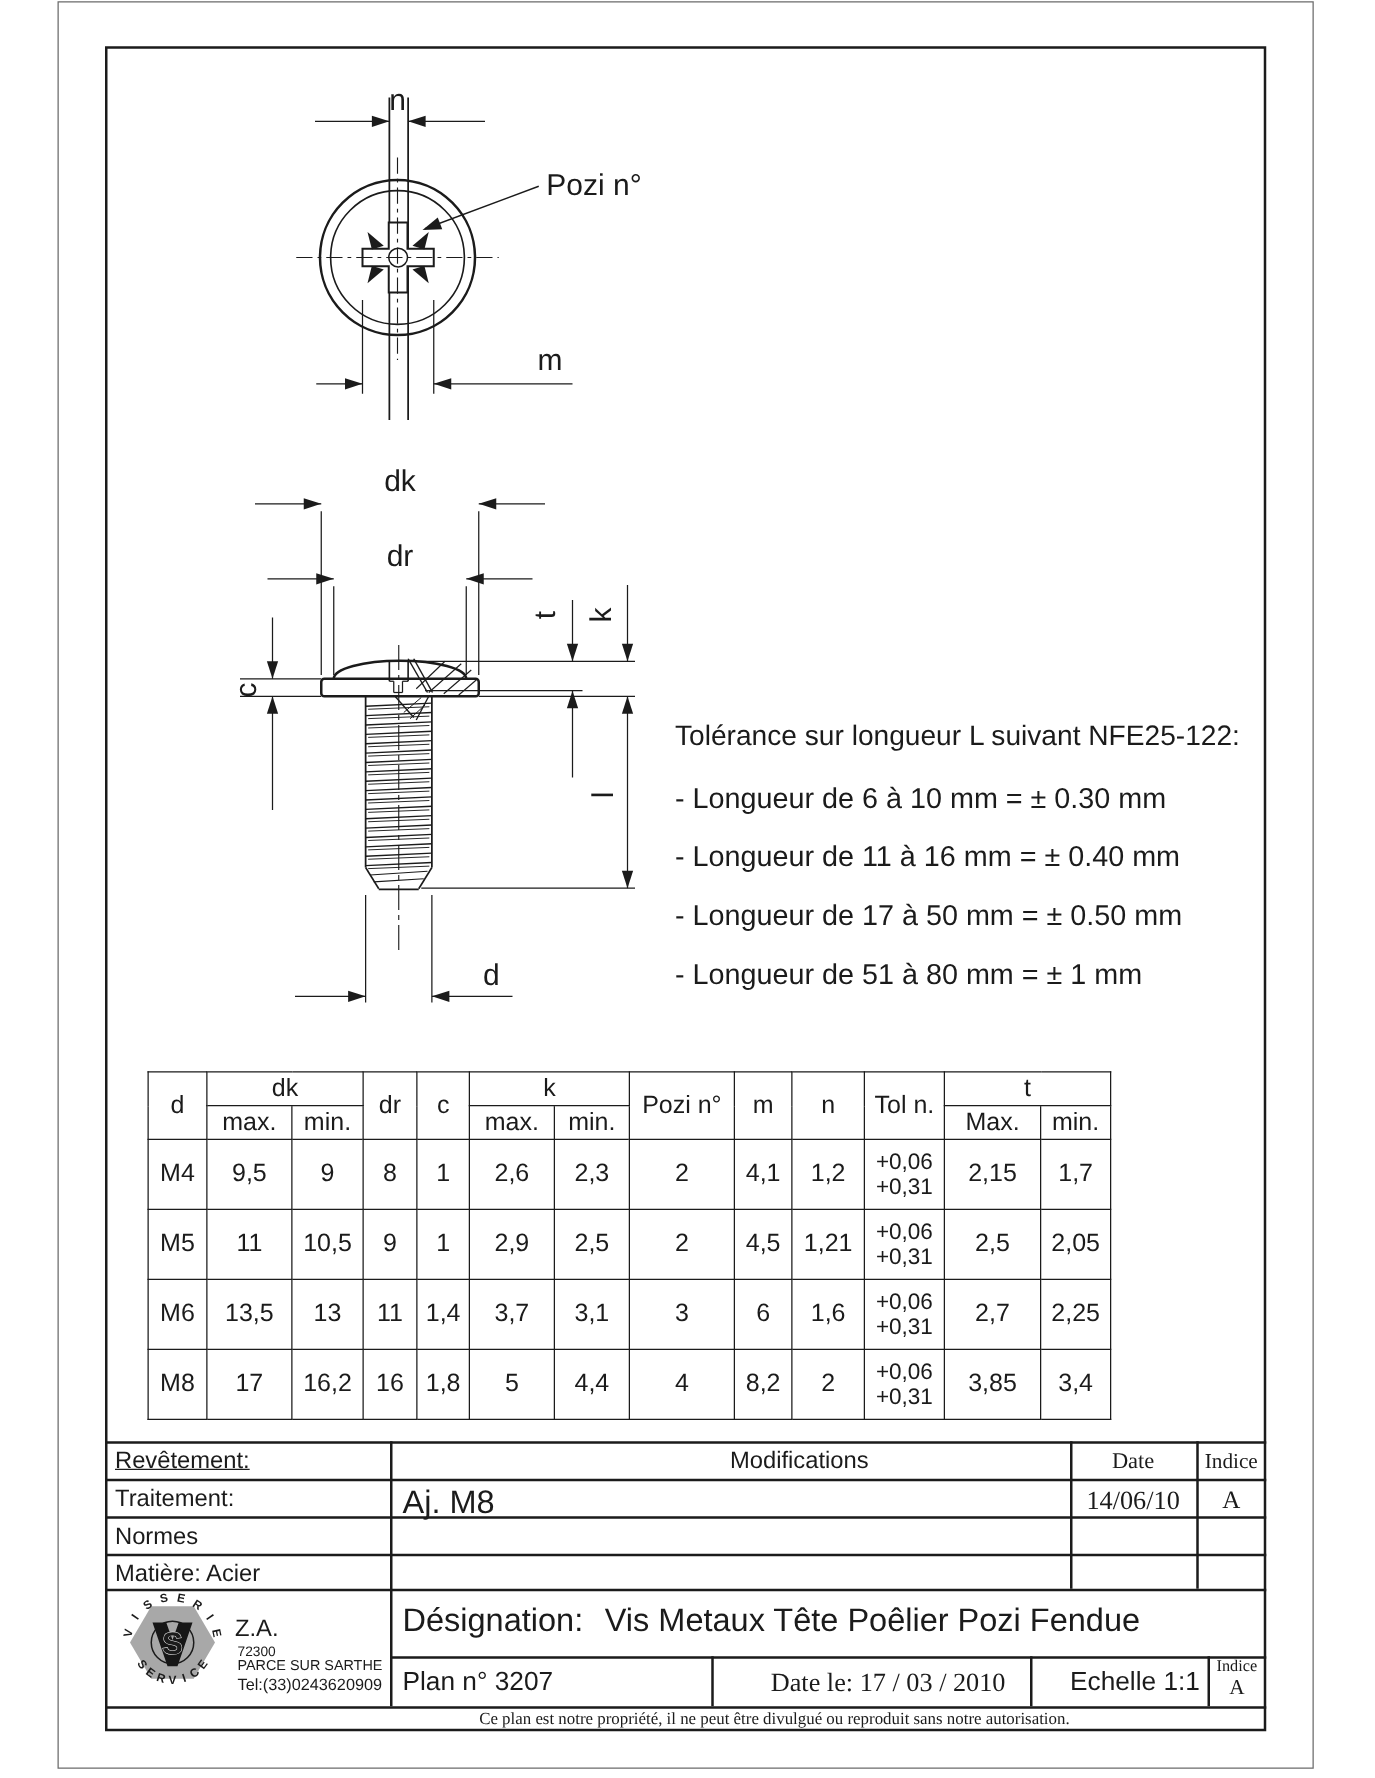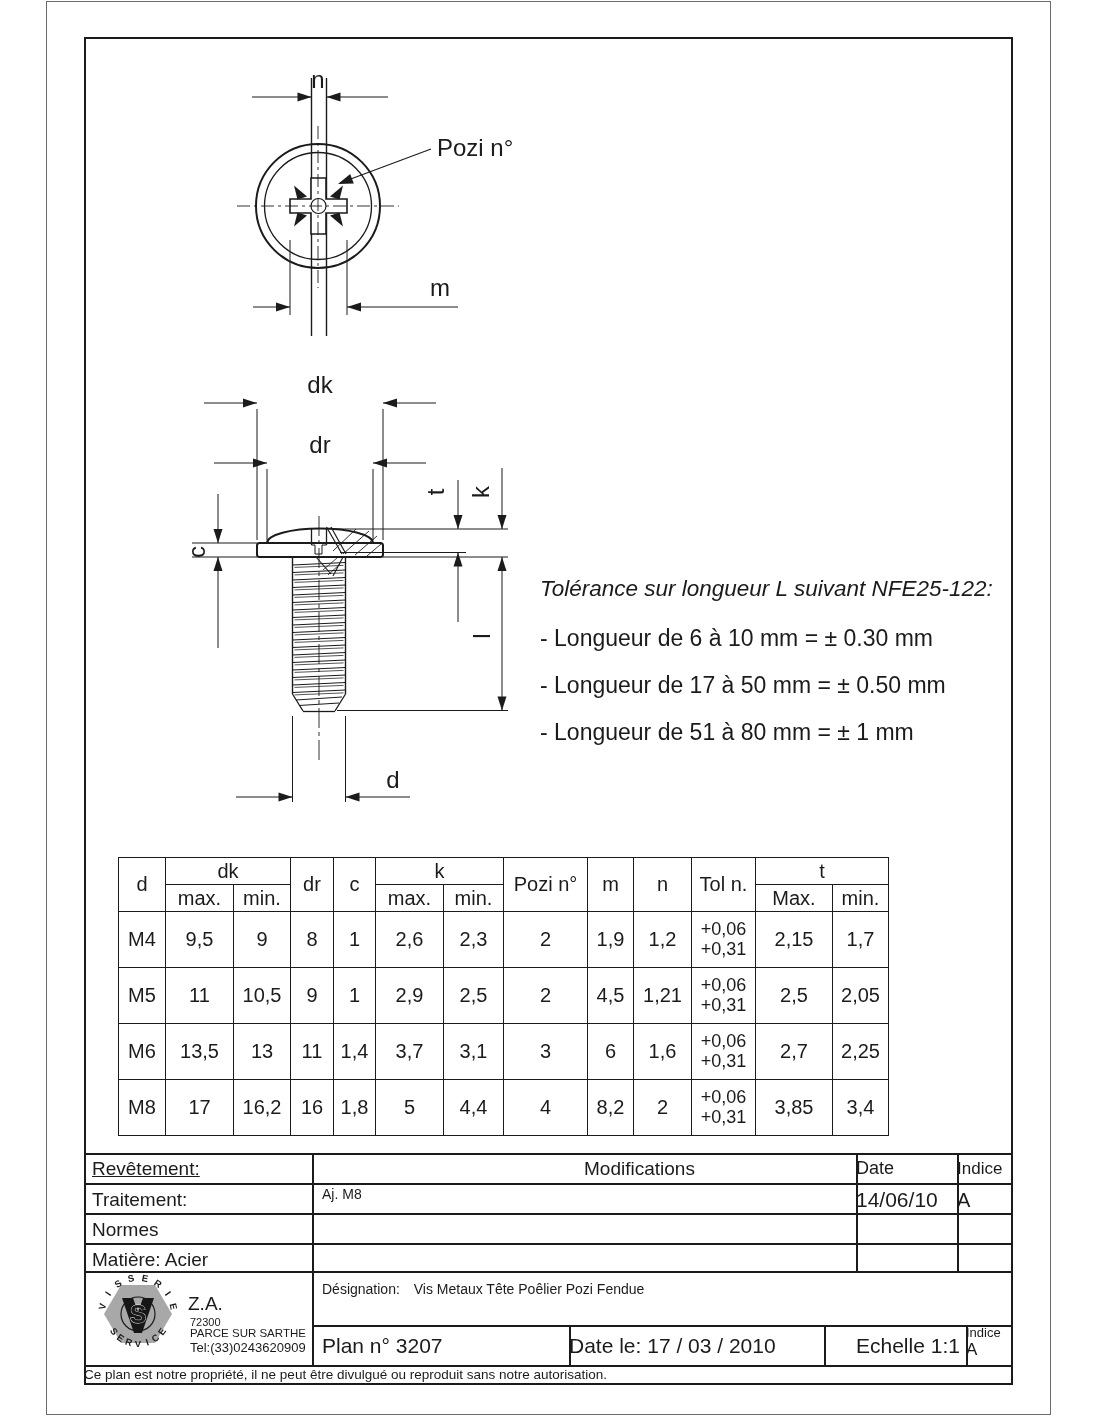--- a/index.html
+++ b/index.html
@@ -8,40 +8,40 @@
   .frame-outer{position:absolute;left:46px;top:1px;width:1005px;height:1414px;
         border:1px solid #6b6b6b;box-sizing:border-box;}
   .frame-inner{position:absolute;left:84px;top:37px;width:929px;height:1348px;
         border:2px solid #1b1b1b;box-sizing:border-box;}
   svg text{fill:#1b1b1b;}
   .dim-label{font-size:24px;}
   .drawing-svg{position:absolute;left:0;top:0;}
 
   
   .tol-note{position:absolute;left:540px;top:576px;width:480px;font-size:22.5px;white-space:nowrap;}
-  .tol-note .t-title{margin-bottom:23px;font-style:italic;}
+  .tol-note .t-title{margin-bottom:23px;}
   .tol-note .t-line{margin-bottom:20px;font-size:23px;}
 
   
   .dim-table{position:absolute;left:118px;top:857px;border-collapse:collapse;table-layout:fixed;
         width:770px;font-size:20px;text-align:center;}
   .dim-table td{border:1.5px solid #1b1b1b;padding:0;vertical-align:middle;}
   .dim-table tr.hrow td{height:26px;}
   .dim-table tr.brow td{height:55px;}
   .dim-table td.tol{font-size:18px;line-height:1.1;white-space:pre-line;text-align:center;}
 
   
   .tb{position:absolute;left:84px;top:1153px;width:929px;height:232px;}
   .tb .hl{position:absolute;height:1.5px;background:#1b1b1b;}
   .tb .vl{position:absolute;width:1.5px;background:#1b1b1b;}
   .tb .txt{position:absolute;white-space:nowrap;}
   .fs19{font-size:19px;} .fs18{font-size:18px;} .fs17{font-size:17px;}
-  .fs22{font-size:14px;} .fs21{font-size:21px;} .fs20{font-size:20px;}
+  .fs22{font-size:26px;} .fs21{font-size:21px;} .fs20{font-size:20px;}
   .fs13{font-size:13px;} .fs135{font-size:13.5px;} .fs11{font-size:11px;} .fs115{font-size:11.5px;}
-  .ctr{text-align:left;}
+  .ctr{text-align:center;font-family:Liberation Serif, serif;}
   .logo-svg{position:absolute;left:2px;top:119px;overflow:visible;}
 </style>
 </head>
 <body>
 
 <div class="page">
 
   <div class="frame-outer"></div>
   <div class="frame-inner"></div>
 
@@ -203,20 +203,21 @@
     <text class="dim-label" x="205" y="552" text-anchor="middle" transform="rotate(-90 205 552)">c</text>
     <text class="dim-label" x="444" y="492" text-anchor="middle" transform="rotate(-90 444 492)">t</text>
     <text class="dim-label" x="489" y="492" text-anchor="middle" transform="rotate(-90 489 492)">k</text>
     <text class="dim-label" x="490" y="636" text-anchor="middle" transform="rotate(-90 490 636)">l</text>
     <text class="dim-label" x="393" y="788" text-anchor="middle">d</text>
   </svg>
 
   <div class="tol-note">
     <div class="t-title">Tolérance sur longueur L suivant NFE25-122:</div>
     <div class="t-line">- Longueur de 6 à 10 mm = ± 0.30 mm</div>
+    <div class="t-line">- Longueur de 11 à 16 mm = ± 0.40 mm</div>
     <div class="t-line">- Longueur de 17 à 50 mm = ± 0.50 mm</div>
     <div class="t-line">- Longueur de 51 à 80 mm = ± 1 mm</div>
   </div>
 
   <table class="dim-table">
     <colgroup>
       <col style="width:47px">
         <col style="width:68px">
         <col style="width:57px">
         <col style="width:43px">
@@ -253,21 +254,21 @@
       </tr>
       <tr class="brow">
         <td>M4</td>
           <td>9,5</td>
           <td>9</td>
           <td>8</td>
           <td>1</td>
           <td>2,6</td>
           <td>2,3</td>
           <td>2</td>
-          <td>1,9</td>
+          <td>4,1</td>
           <td>1,2</td>
           <td class="tol">+0,06
 +0,31</td>
           <td>2,15</td>
           <td>1,7</td>
       </tr>
       <tr class="brow">
         <td>M5</td>
           <td>11</td>
           <td>10,5</td>

